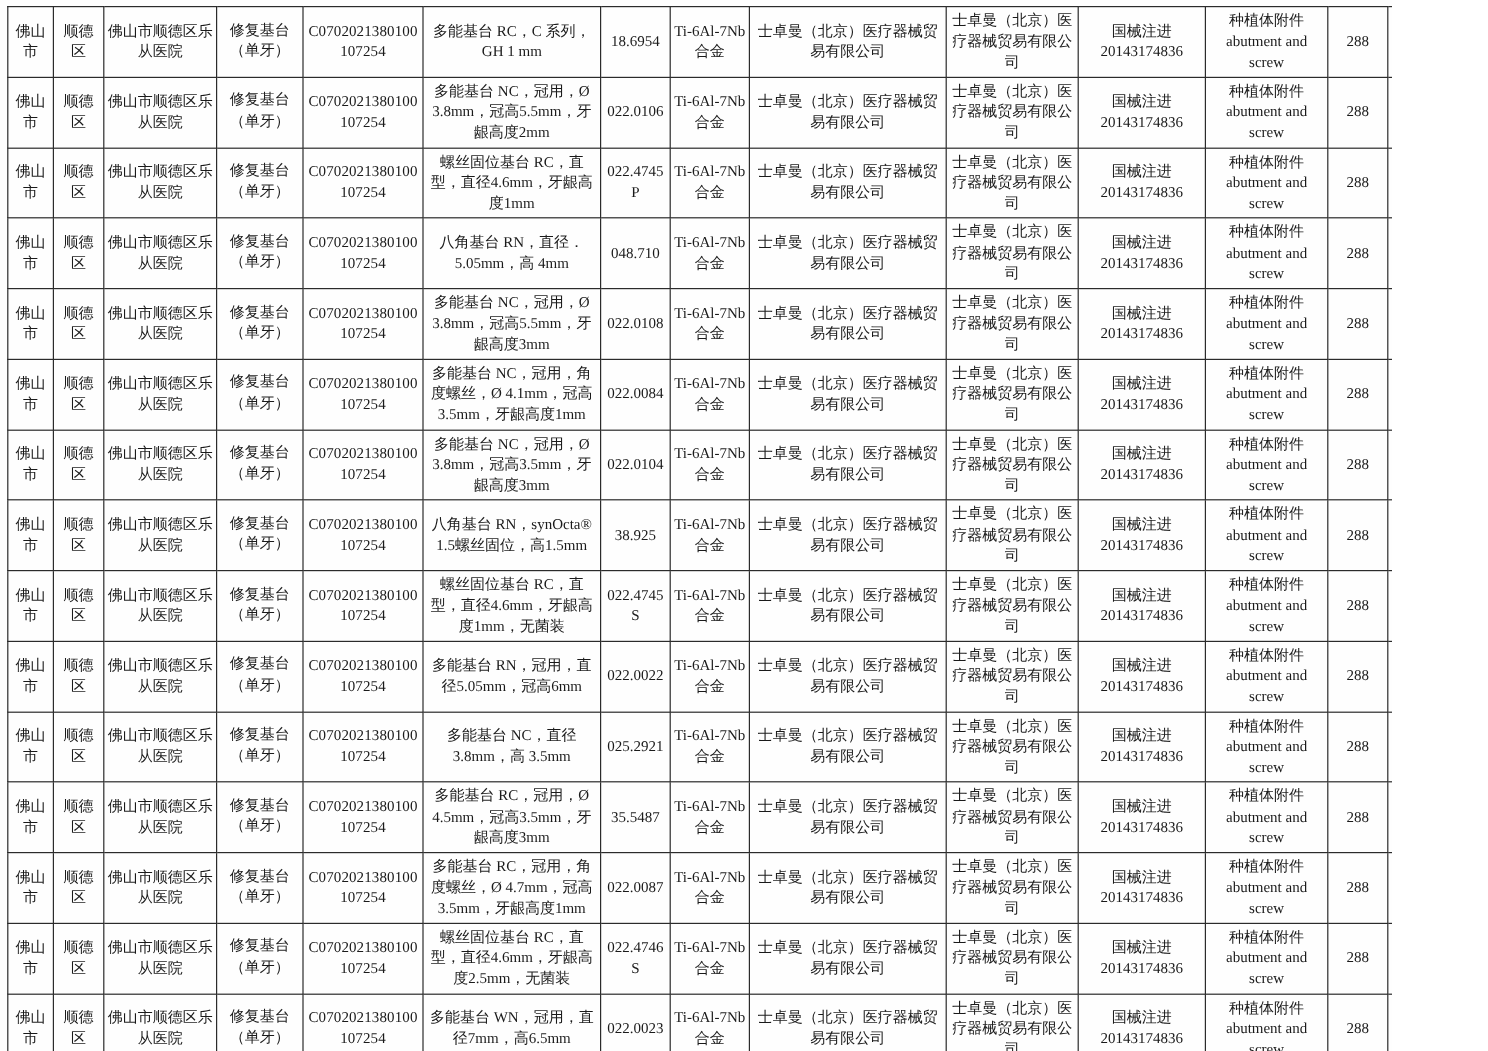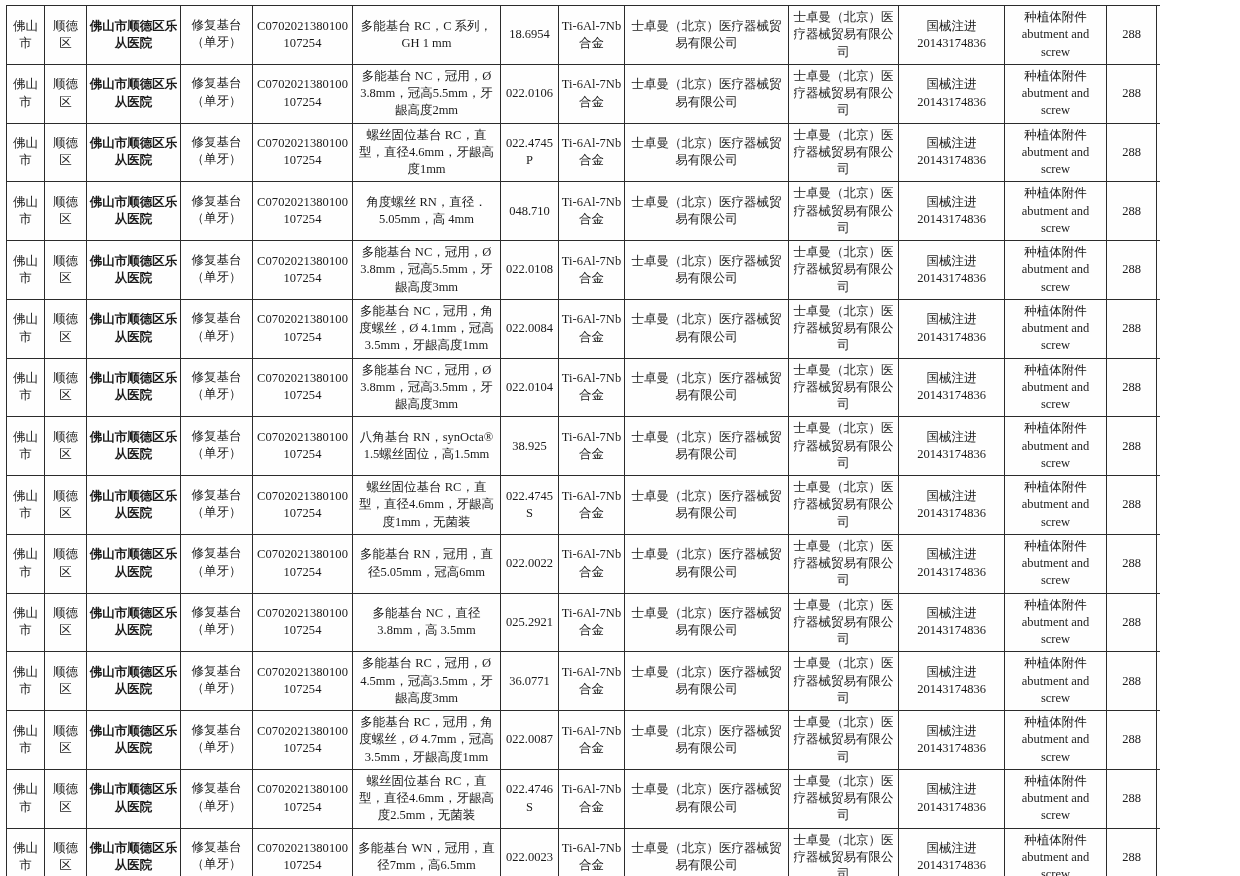--- a/index.html
+++ b/index.html
@@ -53,21 +53,20 @@
   col.c11 { width: 102px; }
   col.c12 { width: 50px; }
   col.c13 { width: 42px; }
   col.c14 { width: 34px; }
 
   .cell-city, .cell-district {
     font-size: 12.5px;
   }
   .cell-hospital {
     font-size: 12.5px;
-    font-weight: bold;
   }
   .cell-cat {
     font-size: 12.5px;
     font-family: Liberation Mono, monospace;
   }
   .cell-code {
     font-size: 12.5px;
     letter-spacing: 0.1px;
   }
   .cell-desc {
@@ -170,21 +169,21 @@
         <td class="cell-num">288</td>
         <td class="cell-num">0</td>
         <td class="cell-flag">是</td>
       </tr>
       <tr>
         <td class="cell-city">佛山市</td>
         <td class="cell-district">顺德区</td>
         <td class="cell-hospital">佛山市顺德区乐从医院</td>
         <td class="cell-cat">修复基台（单牙）</td>
         <td class="cell-code">C0702021380100107254</td>
-        <td class="cell-desc">角度螺丝 RN，直径．5.05mm，高 4mm</td>
+        <td class="cell-desc">八角基台 RN，直径．5.05mm，高 4mm</td>
         <td class="cell-ref">048.710</td>
         <td class="cell-material">Ti-6Al-7Nb 合金</td>
         <td class="cell-company">士卓曼（北京）医疗器械贸易有限公司</td>
         <td class="cell-agent">士卓曼（北京）医疗器械贸易有限公司</td>
         <td class="cell-reg">国械注进20143174836</td>
         <td class="cell-en">种植体附件 abutment and screw</td>
         <td class="cell-num">288</td>
         <td class="cell-num">0</td>
         <td class="cell-flag">是</td>
       </tr>
@@ -307,21 +306,21 @@
         <td class="cell-num">0</td>
         <td class="cell-flag">是</td>
       </tr>
       <tr>
         <td class="cell-city">佛山市</td>
         <td class="cell-district">顺德区</td>
         <td class="cell-hospital">佛山市顺德区乐从医院</td>
         <td class="cell-cat">修复基台（单牙）</td>
         <td class="cell-code">C0702021380100107254</td>
         <td class="cell-desc">多能基台 RC，冠用，Ø 4.5mm，冠高3.5mm，牙龈高度3mm</td>
-        <td class="cell-ref">36.0771</td>
+        <td class="cell-ref">35.5487</td>
         <td class="cell-material">Ti-6Al-7Nb 合金</td>
         <td class="cell-company">士卓曼（北京）医疗器械贸易有限公司</td>
         <td class="cell-agent">士卓曼（北京）医疗器械贸易有限公司</td>
         <td class="cell-reg">国械注进20143174836</td>
         <td class="cell-en">种植体附件 abutment and screw</td>
         <td class="cell-num">288</td>
         <td class="cell-num">0</td>
         <td class="cell-flag">是</td>
       </tr>
       <tr>

